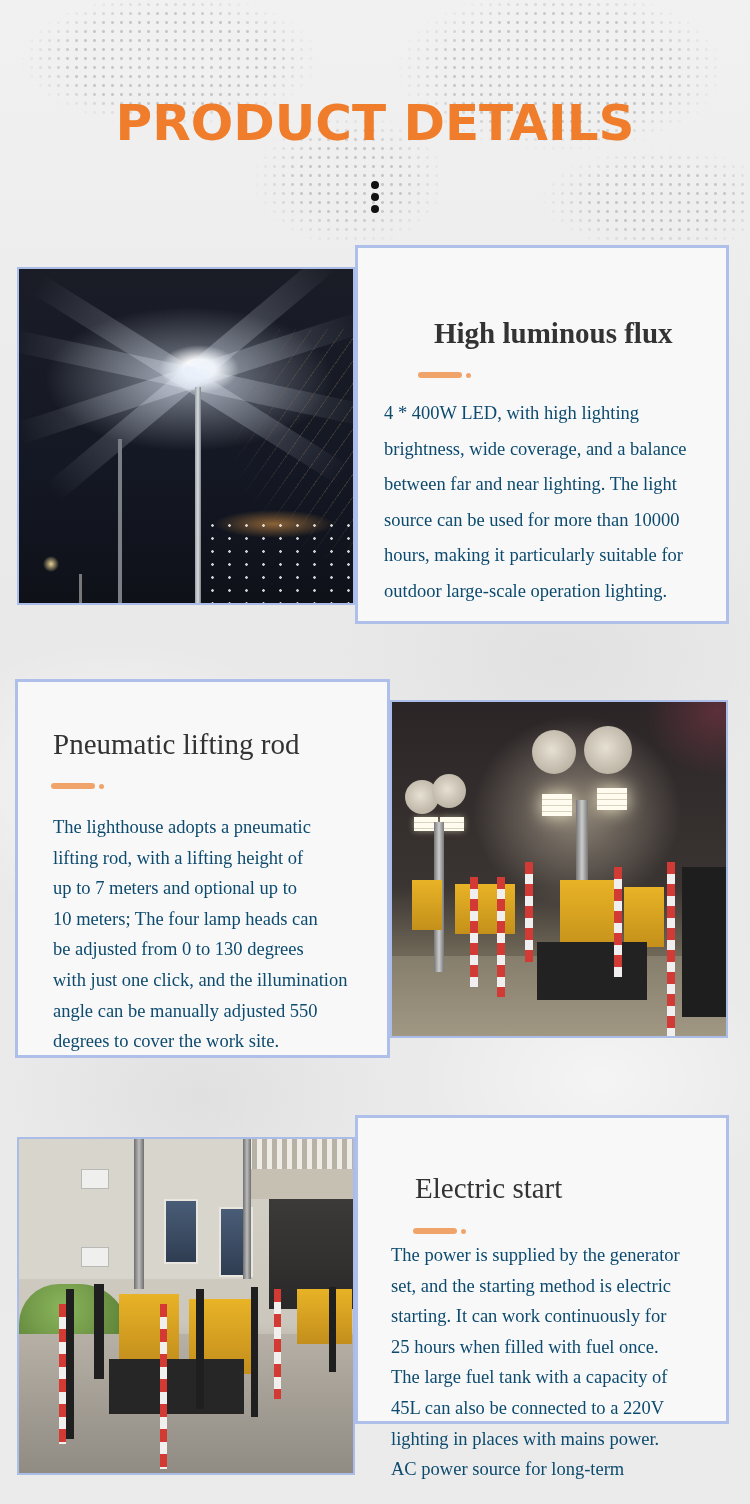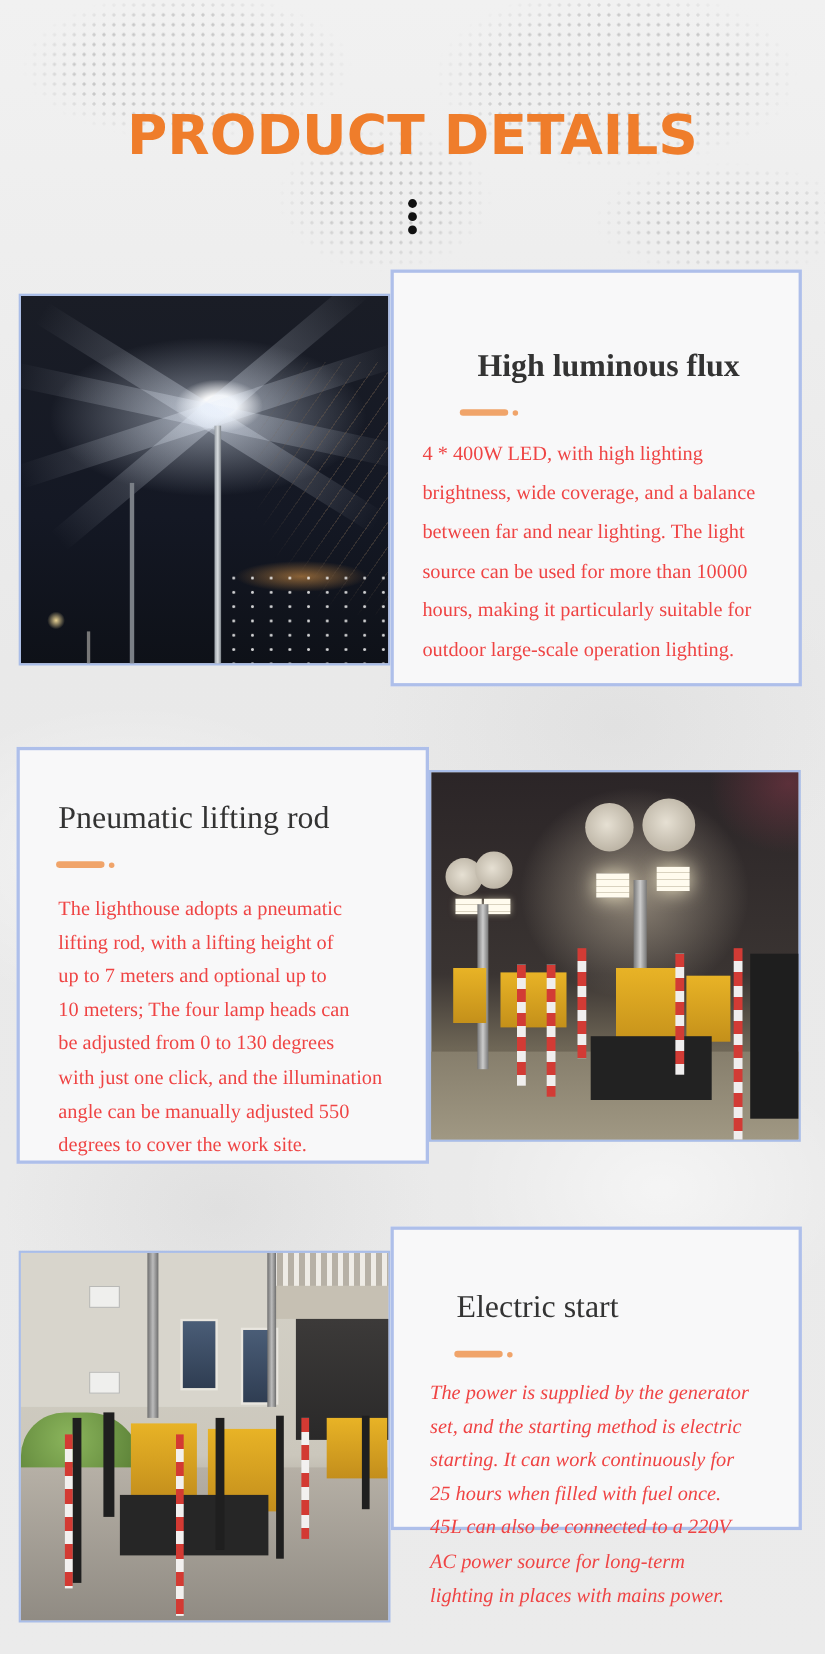--- a/index.html
+++ b/index.html
@@ -75,21 +75,21 @@
     .accent .bar {
       position: absolute; left: 0; top: 0; width: 44px; height: 6px; border-radius: 3px; background: #f0a46a;
     }
     .accent .dot {
       position: absolute; left: 48px; top: 1px; width: 5px; height: 5px; border-radius: 50%; background: #f0a46a;
     }
     .card-body {
       position: absolute;
       font-family: "Liberation Serif", serif;
       font-size: 18.5px;
-      color: #ef4444;
+      color: #0c4a6e;
     }
     .card-body span { display: block; white-space: nowrap; }
 
     
     .p1 {
       left: 17px; top: 267px; width: 338px; height: 338px;
       background:
         radial-gradient(ellipse 40px 24px at 180px 100px, #ffffff 0%, rgba(255,255,255,0.95) 40%, transparent 100%),
         radial-gradient(ellipse 180px 90px at 170px 110px, rgba(220,230,245,0.55), transparent 80%),
         radial-gradient(circle 8px at 32px 295px, rgba(255,230,160,0.9), transparent),
@@ -247,28 +247,29 @@
   <div class="base" style="left:90px; top:220px; width:135px; height:55px;"></div>
   <div class="post" style="left:47px; top:150px; width:8px; height:150px;"></div>
   <div class="post" style="left:75px; top:145px; width:10px; height:95px;"></div>
   <div class="post" style="left:177px; top:150px; width:8px; height:120px;"></div>
   <div class="stripe" style="left:40px; top:165px; height:140px;"></div>
   <div class="stripe" style="left:141px; top:165px; height:165px;"></div>
   <div class="stripe" style="left:255px; top:150px; height:110px;"></div>
   <div class="post" style="left:232px; top:148px; width:7px; height:130px;"></div>
   <div class="post" style="left:310px; top:148px; width:7px; height:85px;"></div>
 </div>
-<div class="card" style="left:355px; top:1115px; width:374px; height:276px;">
+<div class="card" style="left:355px; top:1115px; width:374px; height:309px;">
   <div class="card-title" style="left:57px; top:54px;">Electric start</div>
   <div class="accent" style="left:55px; top:110px;">
     <div class="bar"></div>
       <div class="dot"></div>
   </div>
-  <div class="card-body" style="left:33px; top:134px; line-height:30.6px;font-style:italic;">
+  <div class="card-body" style="left:33px; top:122px; line-height:30.6px;">
     <span>The power is supplied by the generator</span>
     <span>set, and the starting method is electric</span>
     <span>starting. It can work continuously for</span>
     <span>25 hours when filled with fuel once.</span>
+    <span>The large fuel tank with a capacity of</span>
     <span>45L can also be connected to a 220V</span>
+    <span>lighting in places with mains power.</span>
     <span>AC power source for long-term</span>
-    <span>lighting in places with mains power.</span>
   </div>
 </div>
 
 </body></html>

